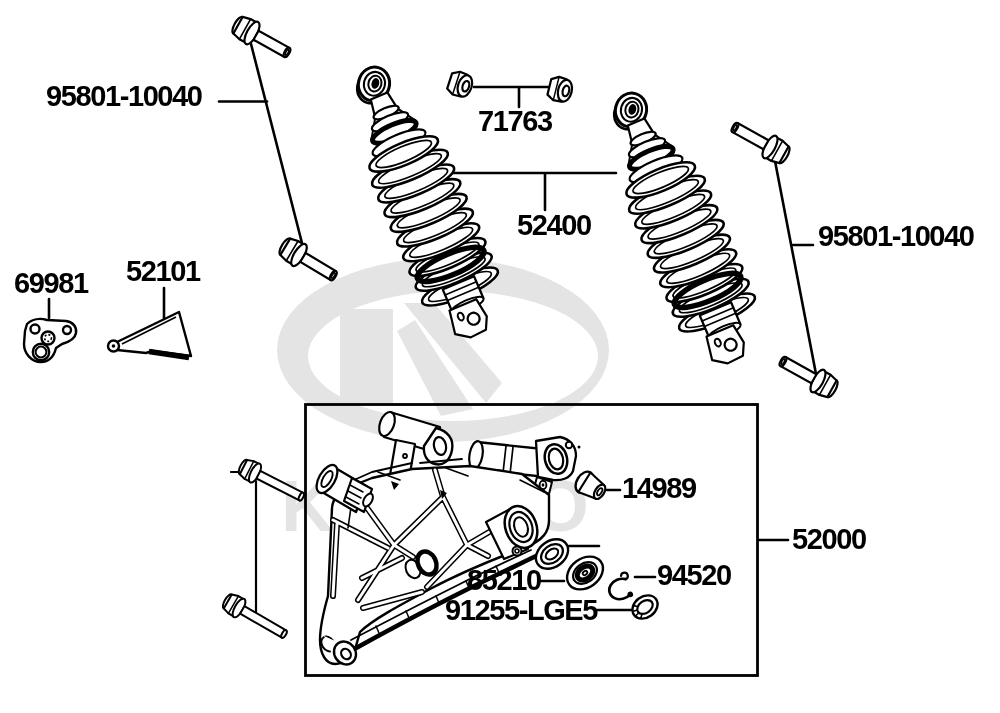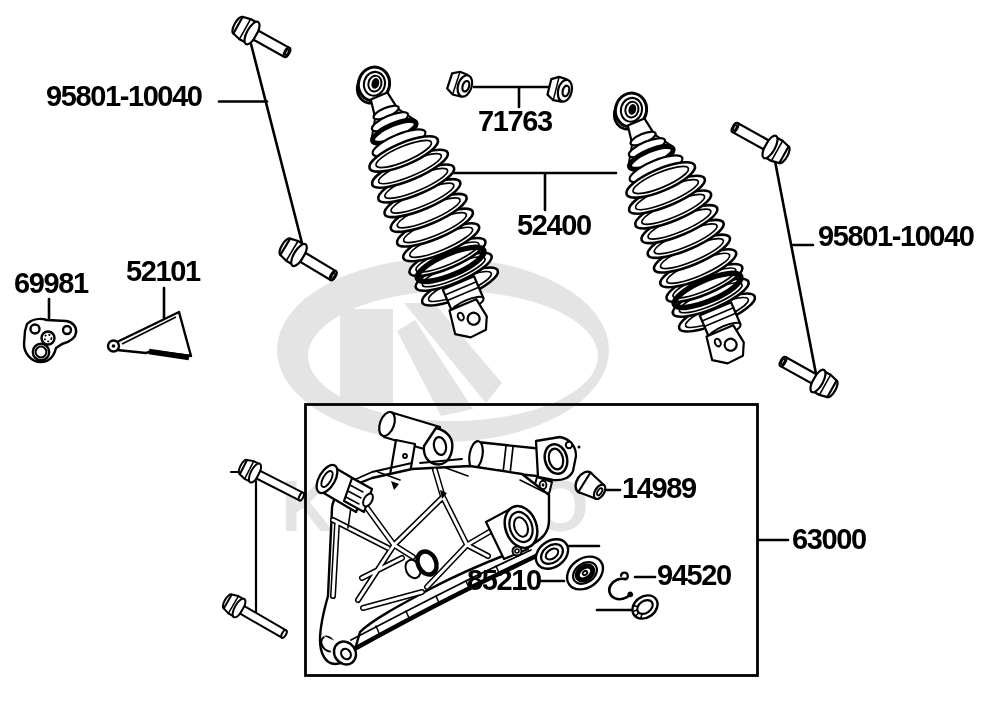--- a/index.html
+++ b/index.html
@@ -272,16 +272,17 @@
   <rect x="305.5" y="404.5" width="452" height="271" fill="none" stroke="#000" stroke-width="2.8"></rect>
 </svg>
 
   <div class="lbl" style="left:46px;top:82px">95801-10040</div>
   <div class="lbl" style="left:478px;top:107px">71763</div>
   <div class="lbl" style="left:517px;top:211px">52400</div>
   <div class="lbl" style="left:818px;top:222px">95801-10040</div>
   <div class="lbl" style="left:126px;top:257px">52101</div>
   <div class="lbl" style="left:14px;top:269px">69981</div>
   <div class="lbl" style="left:622px;top:474px">14989</div>
-  <div class="lbl" style="left:792px;top:525px">63000</div>
+  <div class="lbl" style="left:792px;top:525px">52000</div>
   <div class="lbl" style="left:657px;top:561px">94520</div>
   <div class="lbl" style="left:467px;top:566px">85210</div>
+  <div class="lbl" style="left:445px;top:596px">91255-LGE5</div>
 </div>
 
 </body></html>

